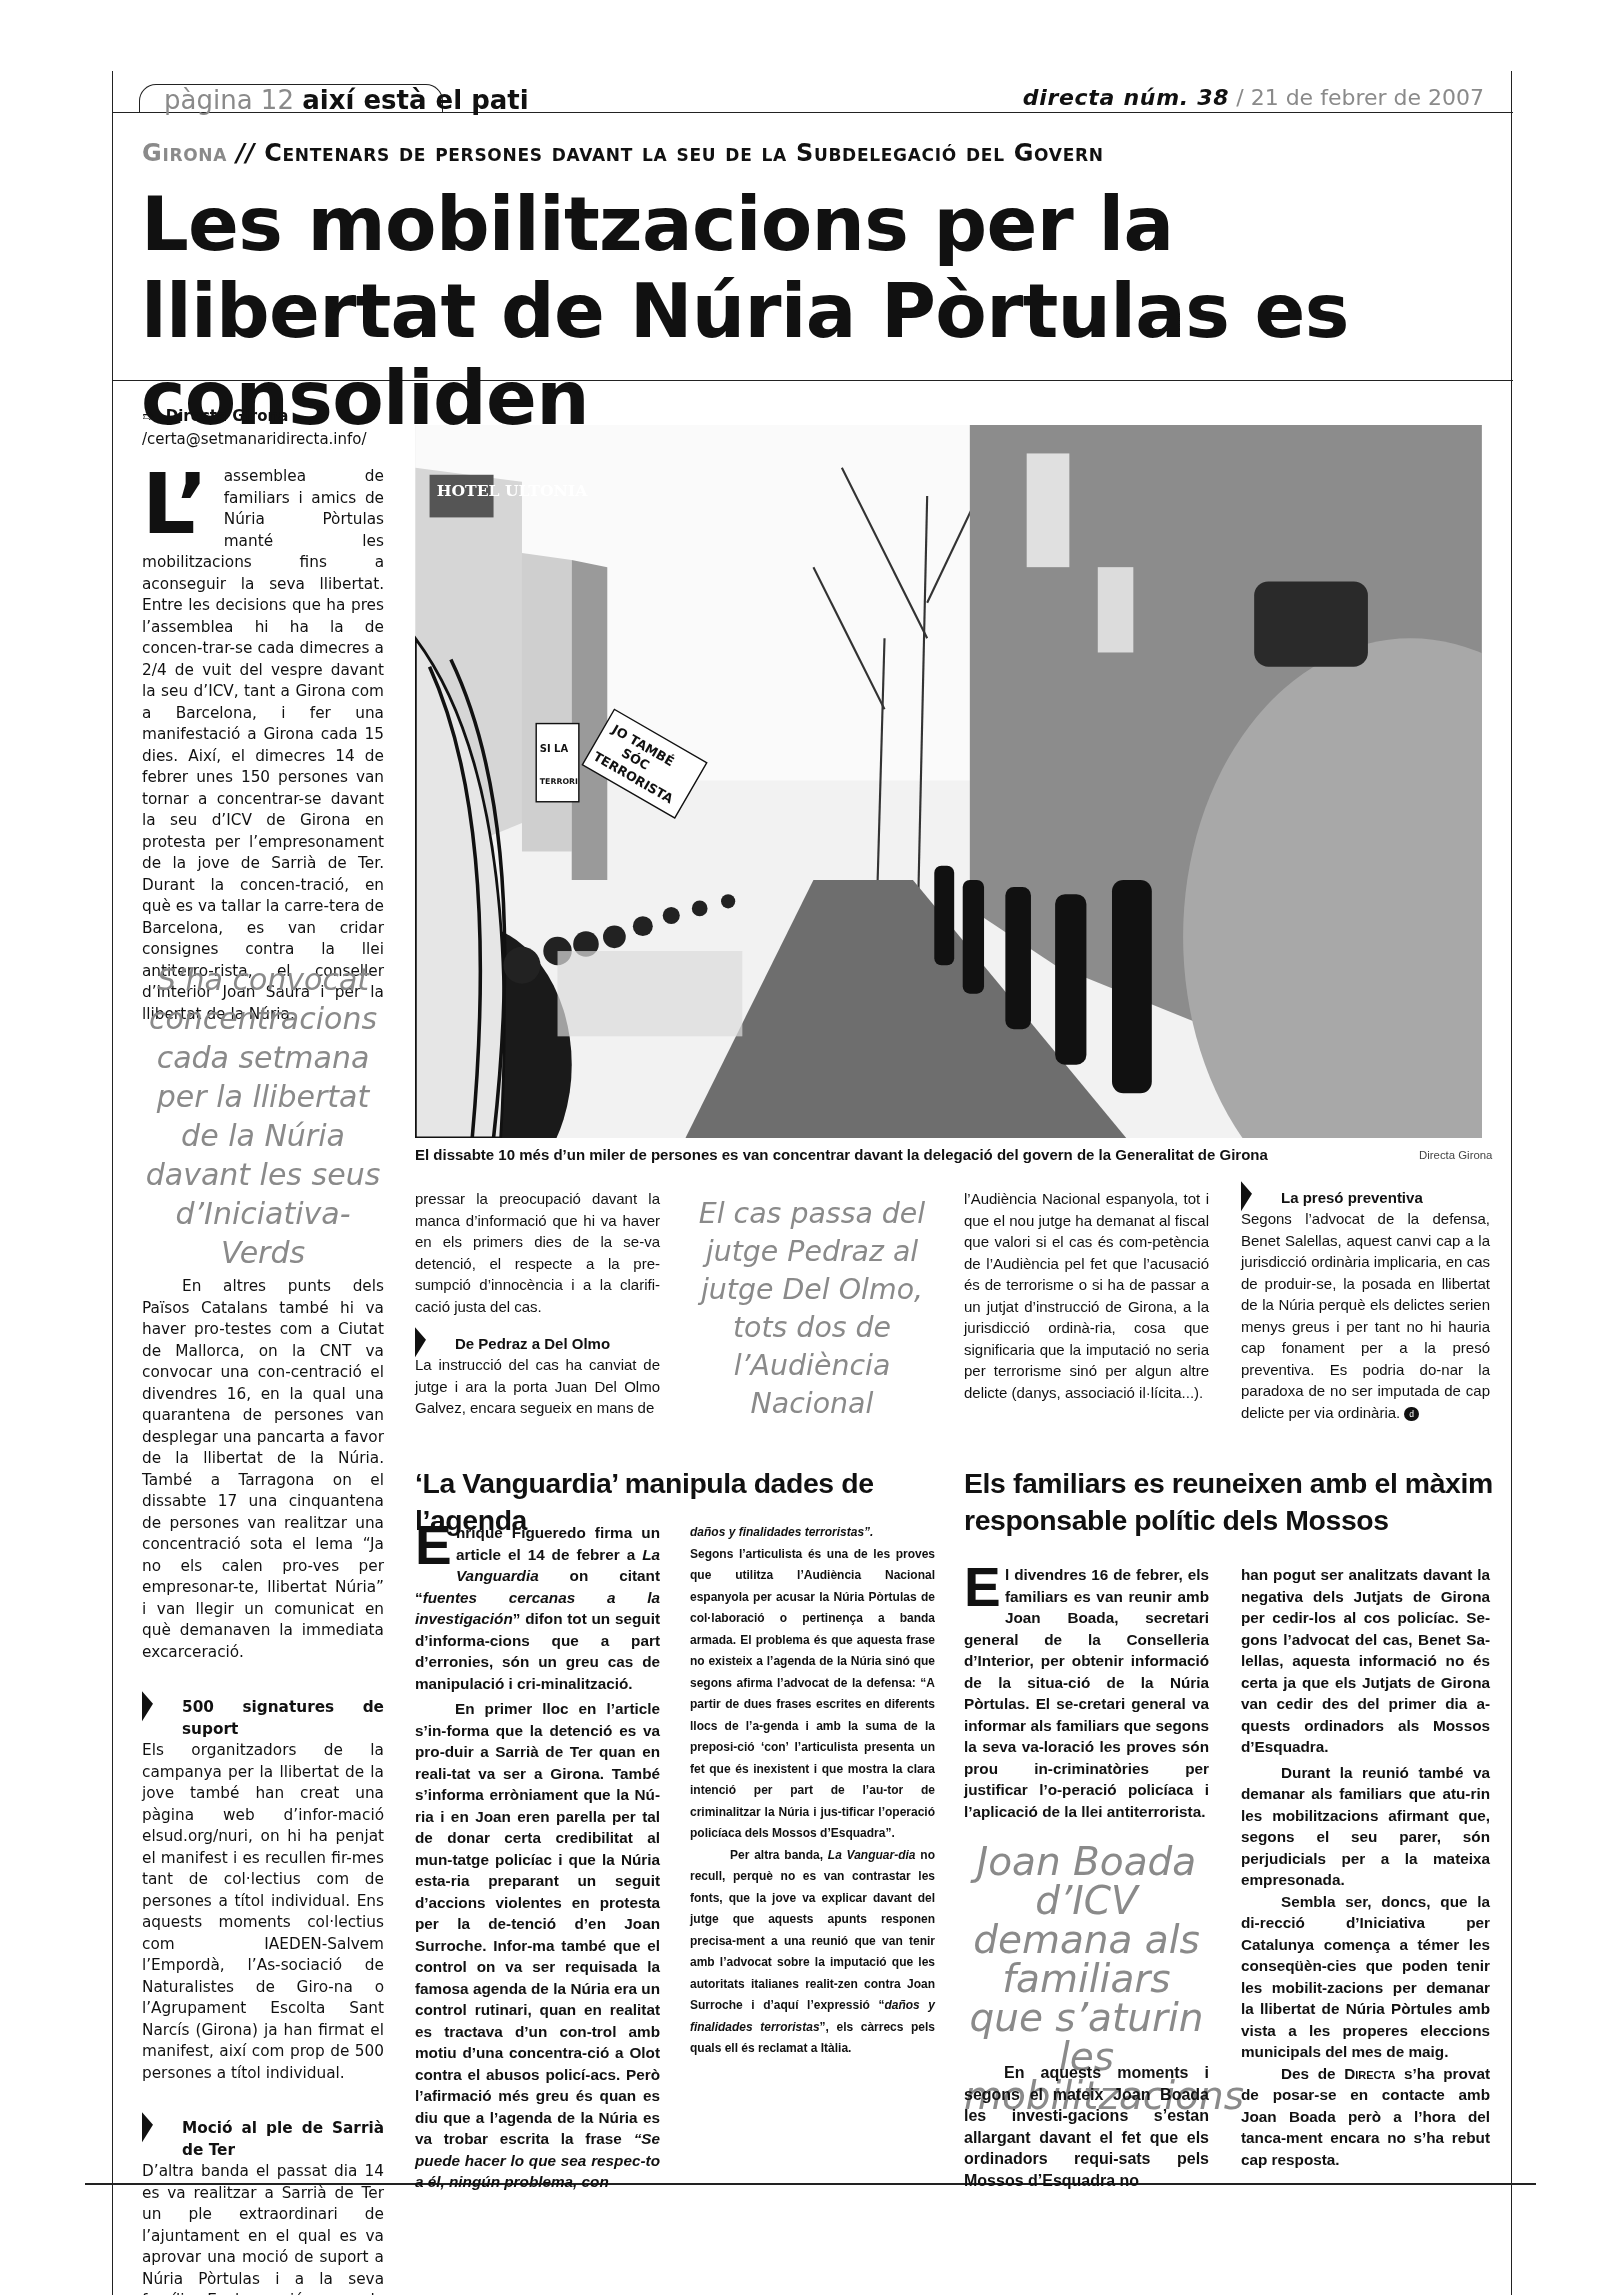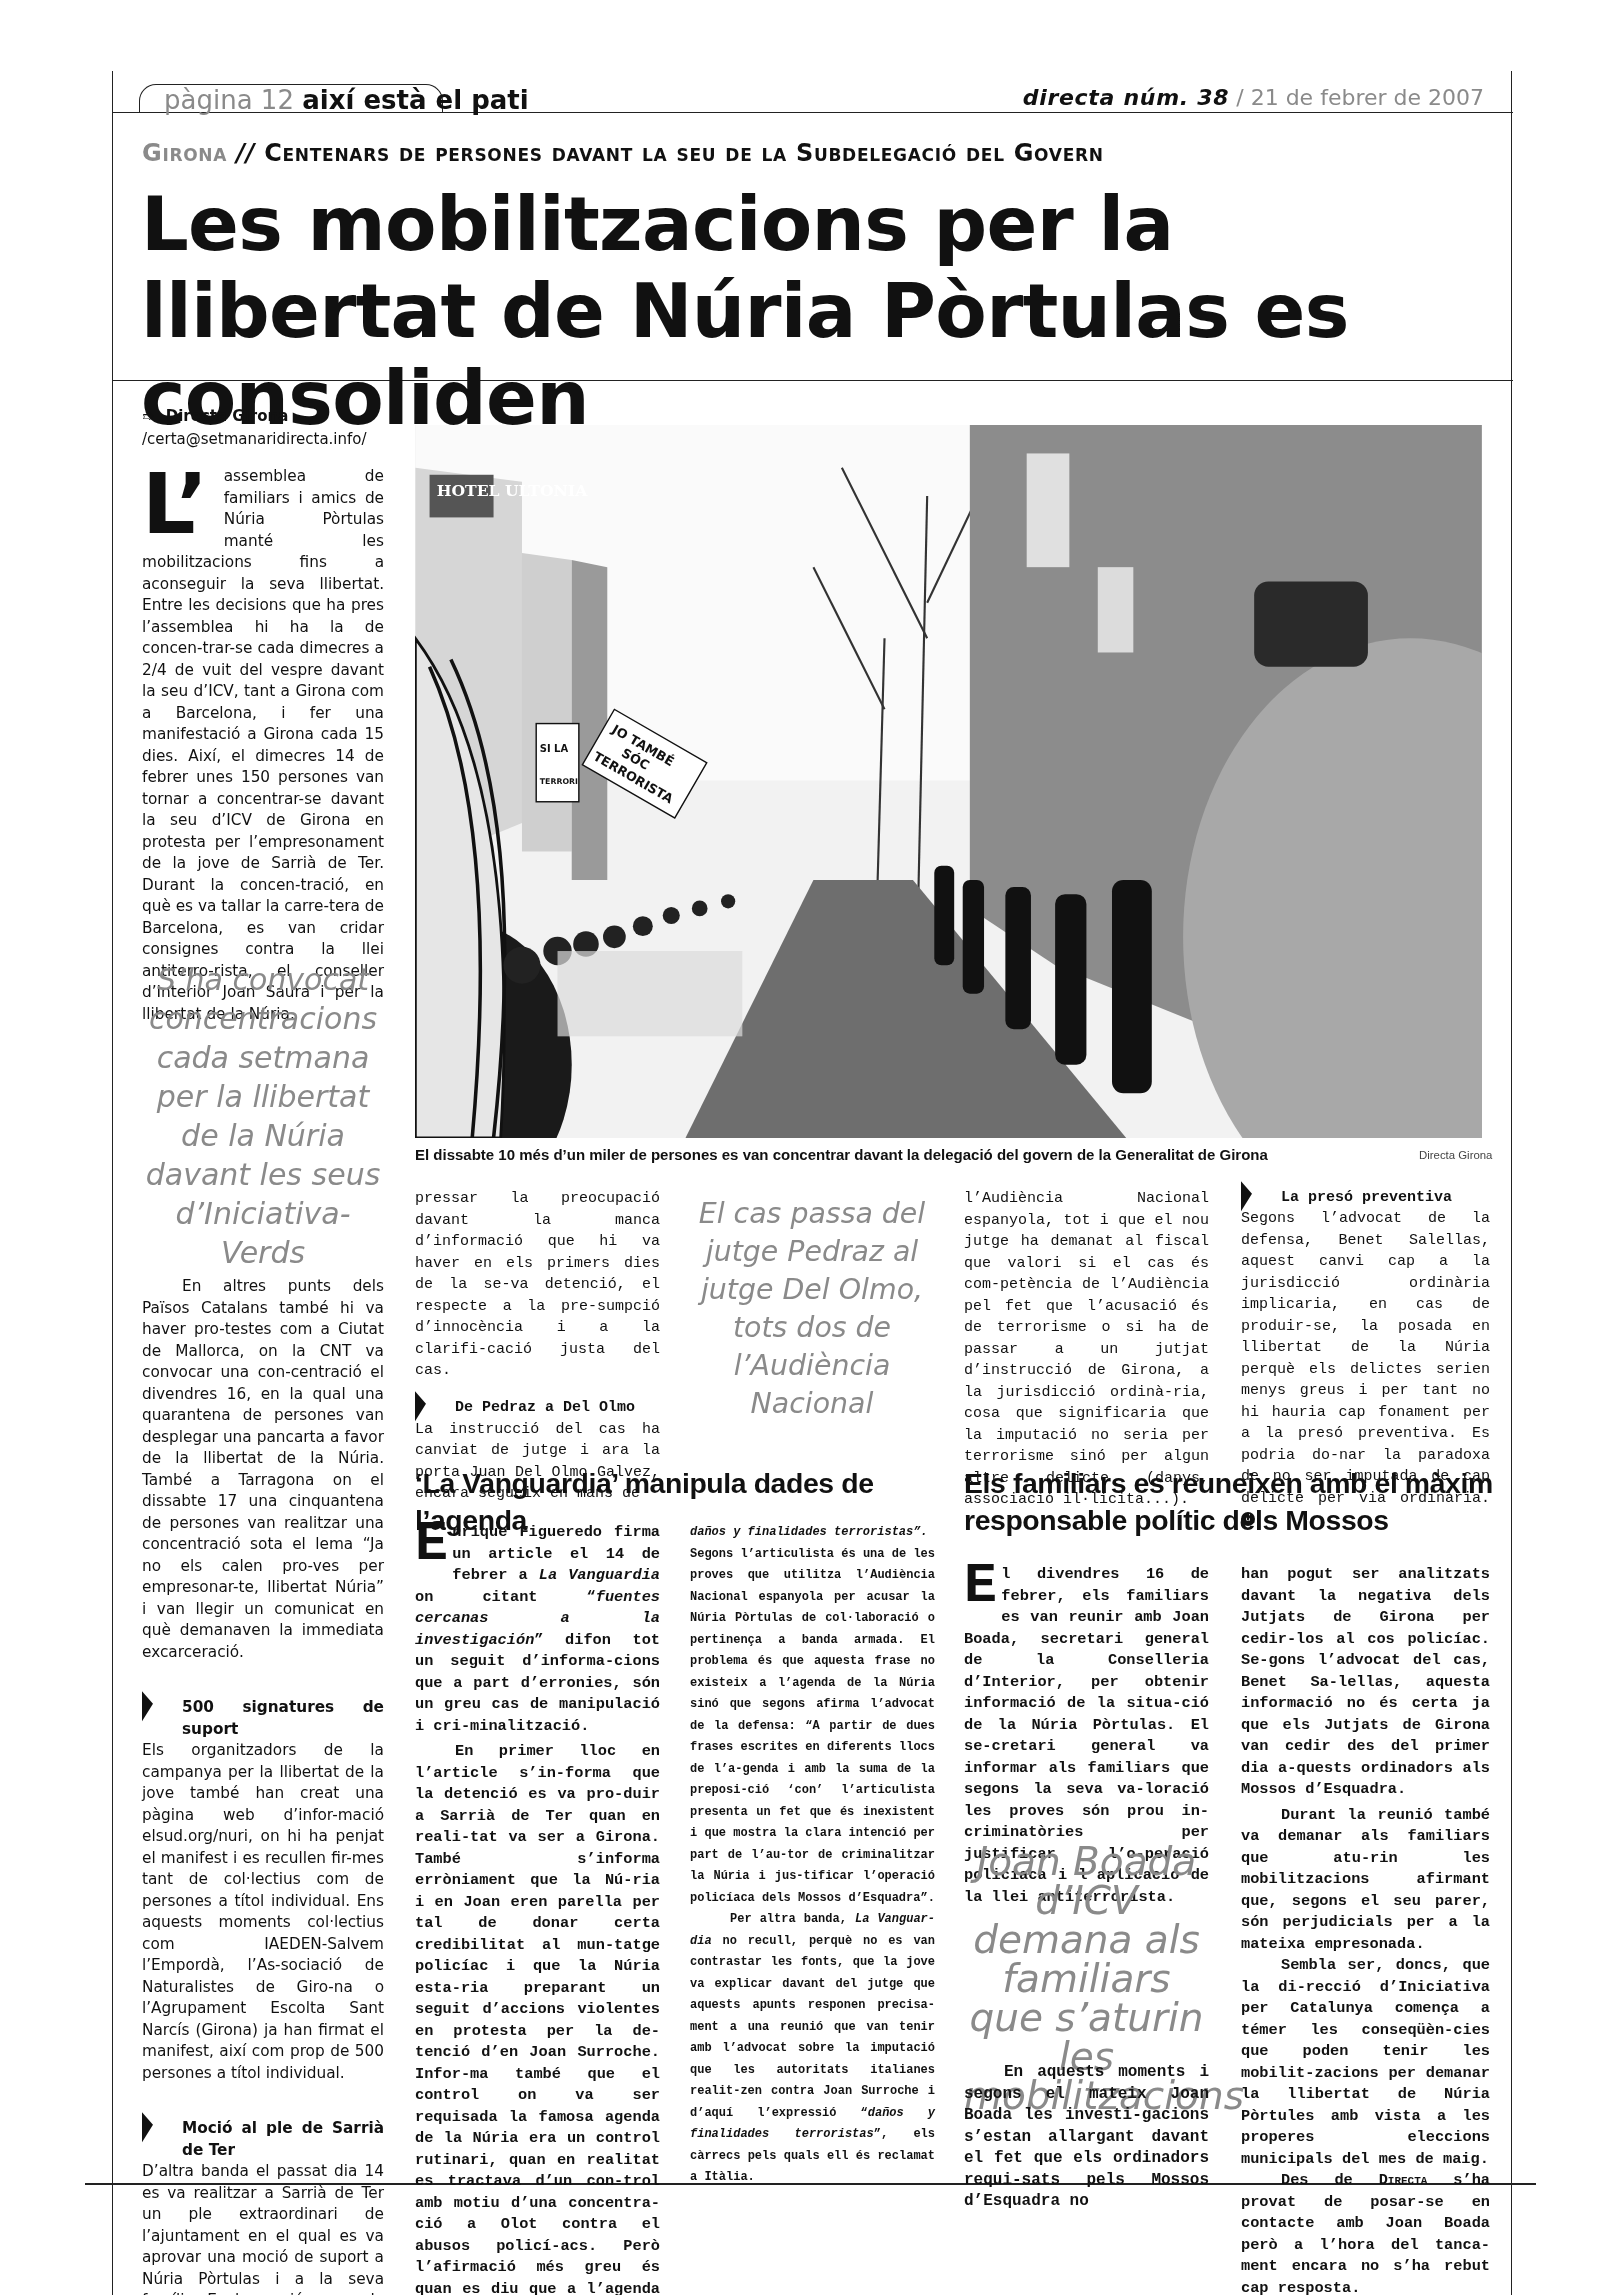--- a/index.html
+++ b/index.html
@@ -35,21 +35,21 @@
   
   .col { position: absolute; font-size: 15.3px; line-height: 21.5px; text-align: justify; hyphens: manual; }
   .col p { margin: 0; }
   .col p.ind { text-indent: 40px; }
   .dropcap-L { float: left; font-size: 84px; line-height: 68px; font-weight: bold; margin: 4.3px 15.6px 0 0; }
   .sub { font-weight: bold; margin-top: 34px; position: relative; padding-left: 40px; }
   .sub .tri { position: absolute; left: 0; top: -7.1px; width: 0; height: 0;
               border-top: 15.6px solid transparent; border-bottom: 15.6px solid transparent;
               border-left: 11.4px solid #111; transform: skewY(-12deg); }
   .pull { position: absolute; color: #8a8a8a; font-style: italic; text-align: center; }
-  .condensed { font-family: Liberation Mono, monospace; }
+  .condensed { font-family: Liberation Sans, sans-serif; }
   .bold { font-weight: bold; }
 
   
   .photo { position: absolute; left: 415px; top: 425px; width: 1067px; height: 713px;
            background: linear-gradient(90deg, #e8e8e8 0%, #cfcfcf 25%, #f4f4f4 50%, #9a9a9a 72%, #4a4a4a 100%);
            overflow: hidden; }
   .caption { position: absolute; left: 415px; top: 1146px; font-size: 15px; font-weight: bold;
              white-space: nowrap; font-family: "Liberation Sans", sans-serif; }
   .credit { position: absolute; left: 1419px; top: 1149px; font-size: 11.4px; color: #444;
             font-family: "Liberation Sans", sans-serif; white-space: nowrap; }

